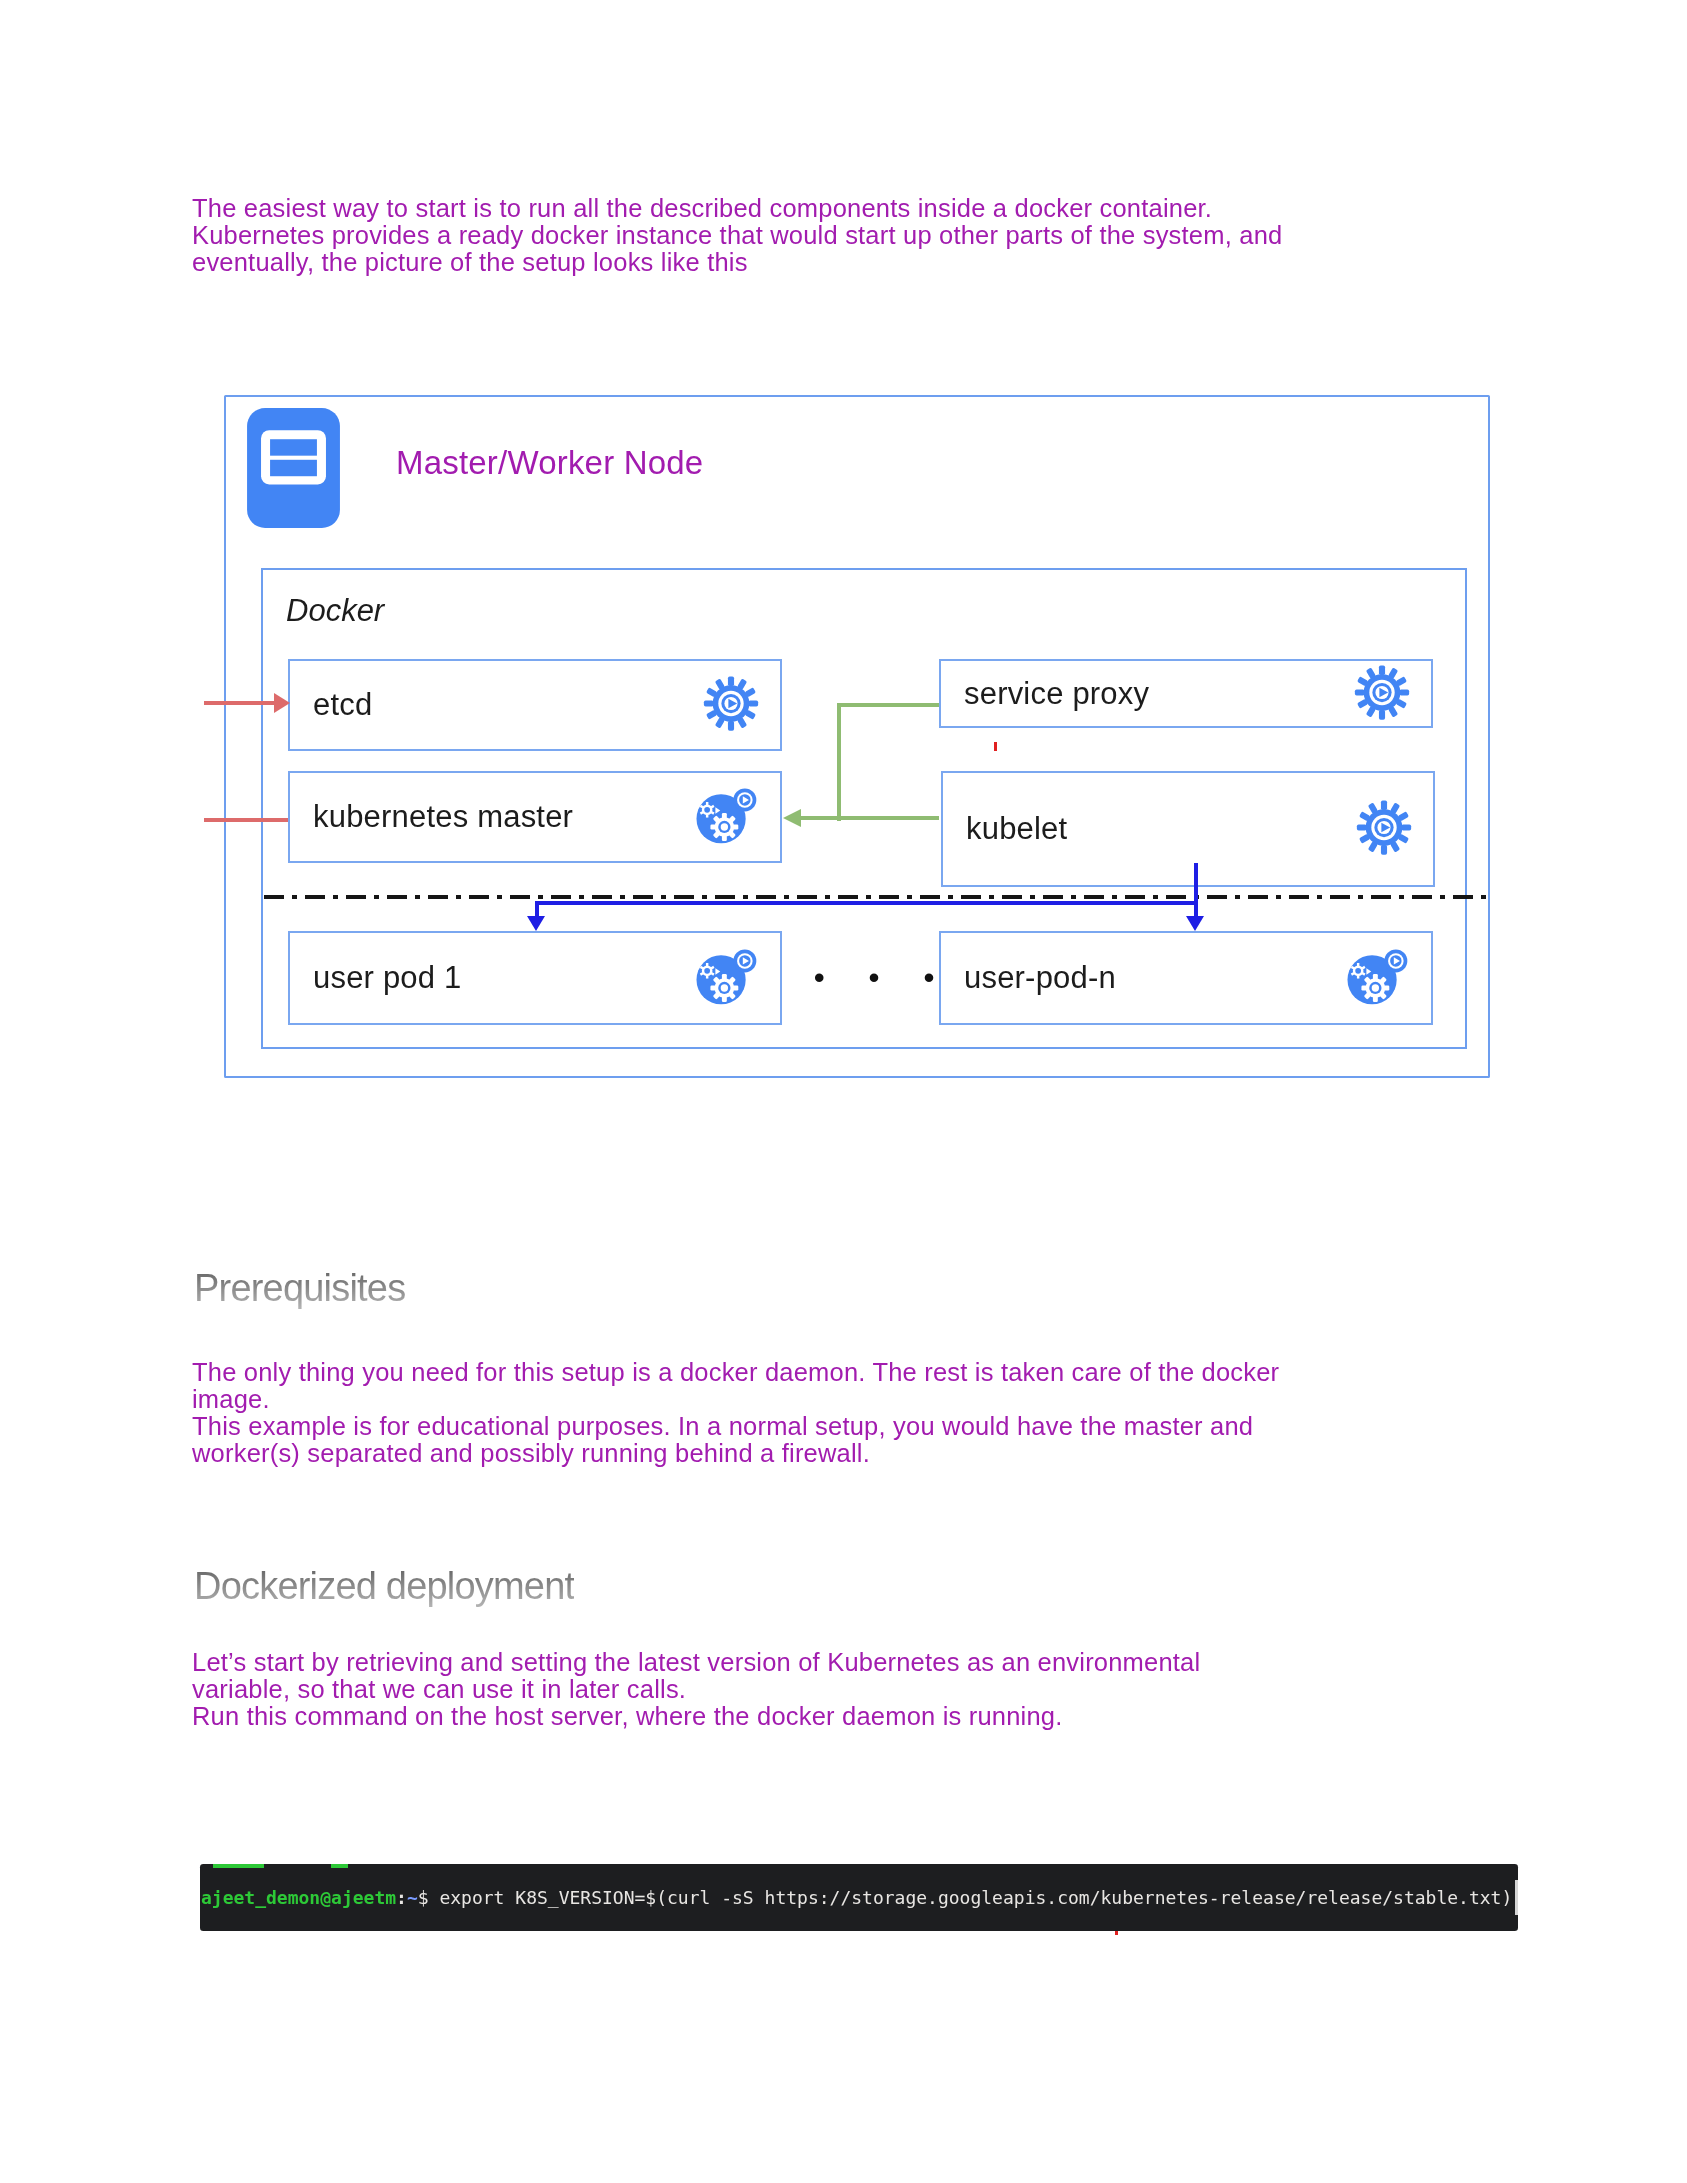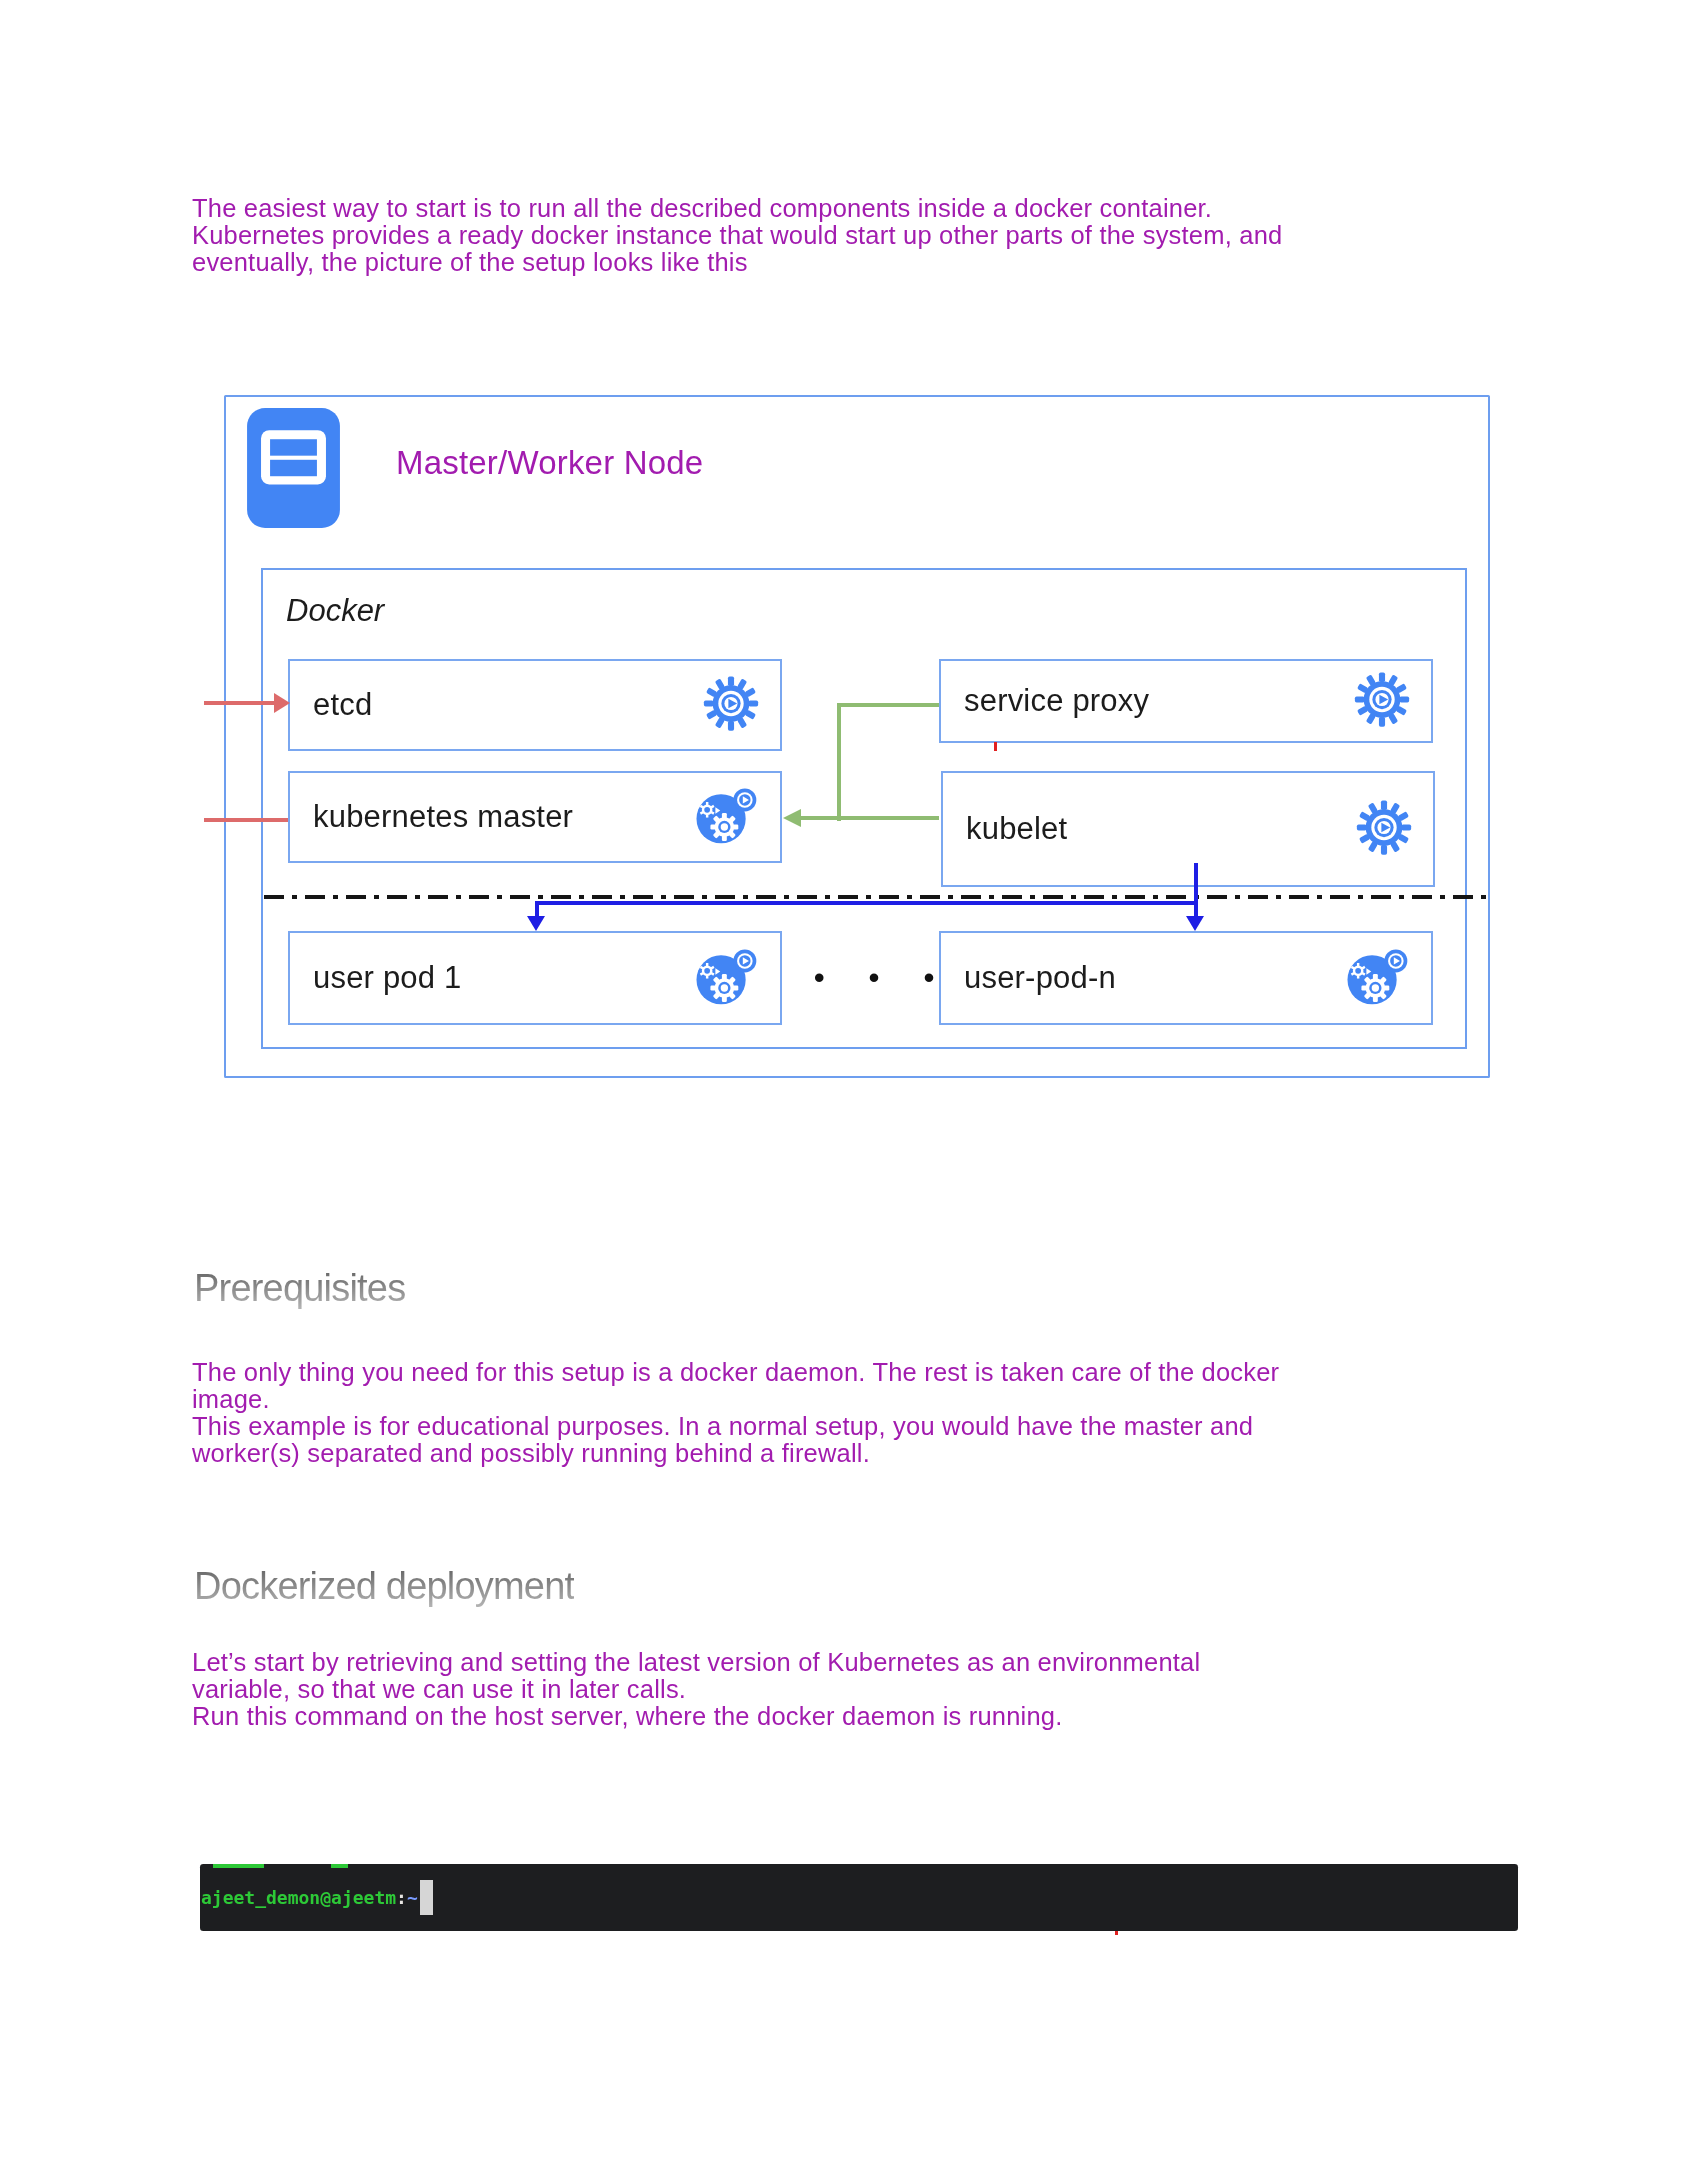--- a/index.html
+++ b/index.html
@@ -86,21 +86,21 @@
         <rect x="28.5" y="1" width="7" height="11" rx="2" transform="rotate(330 32 32)"></rect>
       </g>
       <circle cx="32" cy="32" r="14.5" fill="#ffffff"></circle>
       <circle cx="32" cy="32" r="11" fill="#4285f4"></circle>
       <circle cx="32" cy="32" r="7.5" fill="#ffffff"></circle>
       <polygon points="29,26.5 29,37.5 39,32" fill="#4285f4"></polygon>
     </svg>
   </span>
 </div>
 
-<div class="abs comp-box" style="left:939px;top:659px;width:494px;height:84px;">
+<div class="abs comp-box" style="left:939px;top:659px;width:494px;height:69px;">
   <span class="comp-label">service proxy</span>
   <span class="comp-icon">
     <svg width="56" height="56" viewBox="0 0 64 64">
       <g fill="#4285f4">
         <circle cx="32" cy="32" r="21"></circle>
         <rect x="28.5" y="1" width="7" height="11" rx="2"></rect>
         <rect x="28.5" y="1" width="7" height="11" rx="2" transform="rotate(30 32 32)"></rect>
         <rect x="28.5" y="1" width="7" height="11" rx="2" transform="rotate(60 32 32)"></rect>
         <rect x="28.5" y="1" width="7" height="11" rx="2" transform="rotate(90 32 32)"></rect>
         <rect x="28.5" y="1" width="7" height="11" rx="2" transform="rotate(120 32 32)"></rect>
@@ -289,18 +289,18 @@
 image.
 This example is for educational purposes. In a normal setup, you would have the master and
 worker(s) separated and possibly running behind a firewall.</div>
 
 <div class="abs h2" style="left:194px;top:1565px;">Dockerized deployment</div>
 <div class="abs para" style="left:192px;top:1649px;width:1351px;">Let’s start by retrieving and setting the latest version of Kubernetes as an environmental
 variable, so that we can use it in later calls.
 Run this command on the host server, where the docker daemon is running.</div>
 
 <div class="abs terminal" style="left:200px;top:1864px;width:1318px;height:67px;">
-  <span class="t-user">ajeet_demon@ajeetm</span><span class="t-sep">:</span><span class="t-path">~</span><span class="cursor"></span>
+  <span class="t-user">ajeet_demon@ajeetm</span><span class="t-sep">:</span><span class="t-path">~</span><span class="t-cmd">$ export K8S_VERSION=$(curl -sS https://storage.googleapis.com/kubernetes-release/release/stable.txt)</span><span class="cursor"></span>
 </div>
 
 <div class="artifact" style="left:213px;top:1864px;width:51px;height:4.1px;background:#2dc937;"></div>
 <div class="artifact" style="left:331px;top:1864px;width:16.5px;height:4.1px;background:#2dc937;"></div>
 
 
 </body></html>

